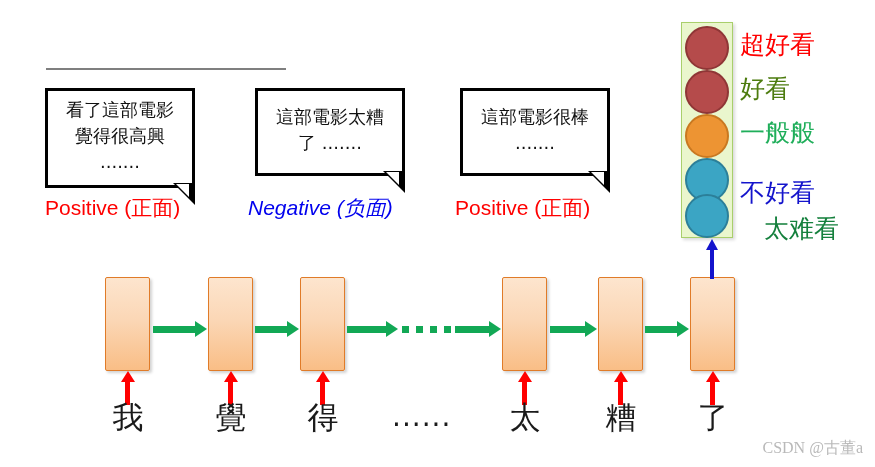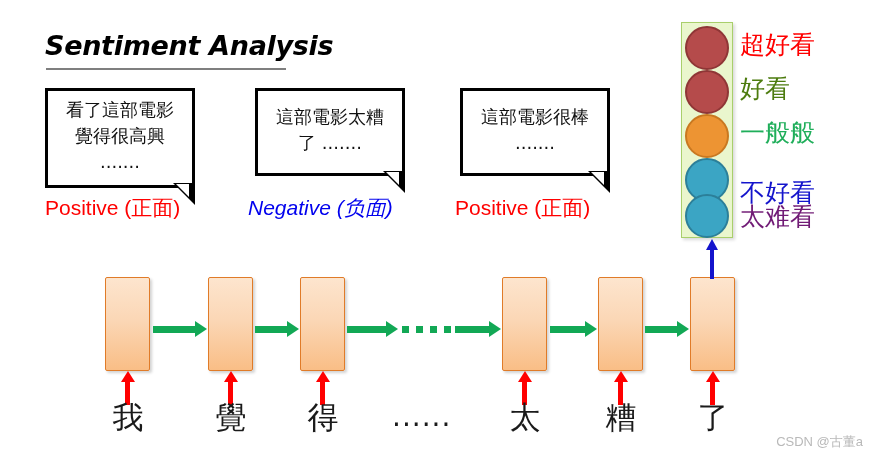--- a/index.html
+++ b/index.html
@@ -206,33 +206,32 @@
     left: 740px;
     font-family: "DejaVu Sans", sans-serif;
     font-size: 25px;
     white-space: nowrap;
   }
 
   
   .watermark {
     position: absolute;
     right: 12px;
-    bottom: 16px;
-    font-family: Liberation Sans, sans-serif;
-    font-size: 13px;
+    bottom: 8px;
+    font-family: Liberation Serif, serif;
+    font-size: 16px;
     color: #b9b9b9;
     white-space: nowrap;
   }
 </style>
 </head>
 <body>
 
 <div id="stage">
 
-  <div class="title">Sentiment Analysis</div>
   <div class="title-rule"></div>
 
   <div class="bubble" style="left:45px; top:88px; width:150px; height:100px;">
     <div class="bubble-text">看了這部電影覺得很高興 .......</div>
     <div class="tail-outer"></div>
     <div class="tail-inner"></div>
   </div>
   <div class="bubble-label" style="left:45px; top:194px; color:#FF0000;">Positive (正面)</div>
 
   <div class="bubble" style="left:255px; top:88px; width:150px; height:88px;">
@@ -254,21 +253,21 @@
   <div class="dot" style="top:26px;  background:#B54B4B; border:2px solid #8F3636;"></div>
   <div class="dot" style="top:70px;  background:#B54B4B; border:2px solid #8F3636;"></div>
   <div class="dot" style="top:114px; background:#ED9433; border:2px solid #C97820;"></div>
   <div class="dot" style="top:158px; background:#3BA5C4; border:2px solid #2C7F99;"></div>
   <div class="dot" style="top:194px; background:#3BA5C4; border:2px solid #2C7F99;"></div>
 
   <div class="rating-label" style="top:28px;  color:#FF0000;font-family:Liberation Serif, serif;">超好看</div>
   <div class="rating-label" style="top:72px;  color:#4d7c0f;">好看</div>
   <div class="rating-label" style="top:116px; color:#1FAE5A;">一般般</div>
   <div class="rating-label" style="top:176px; color:#1414CC;">不好看</div>
-  <div class="rating-label" style="top:200px; color:#701a75;">太难看</div>
+  <div class="rating-label" style="top:212px; color:#15803d;margin-left:24px;">太难看</div>
 
   <div class="rnn-block" style="left:105px; top:277px;"></div>
   <div class="rnn-block" style="left:208px; top:277px;"></div>
   <div class="rnn-block" style="left:300px; top:277px;"></div>
   <div class="rnn-block" style="left:502px; top:277px;"></div>
   <div class="rnn-block" style="left:598px; top:277px;"></div>
   <div class="rnn-block" style="left:690px; top:277px;"></div>
 
   <div class="green-arrow" style="left:153px; top:326px; width:43px;"></div>
   <div class="green-arrow" style="left:255px; top:326px; width:33px;"></div>

